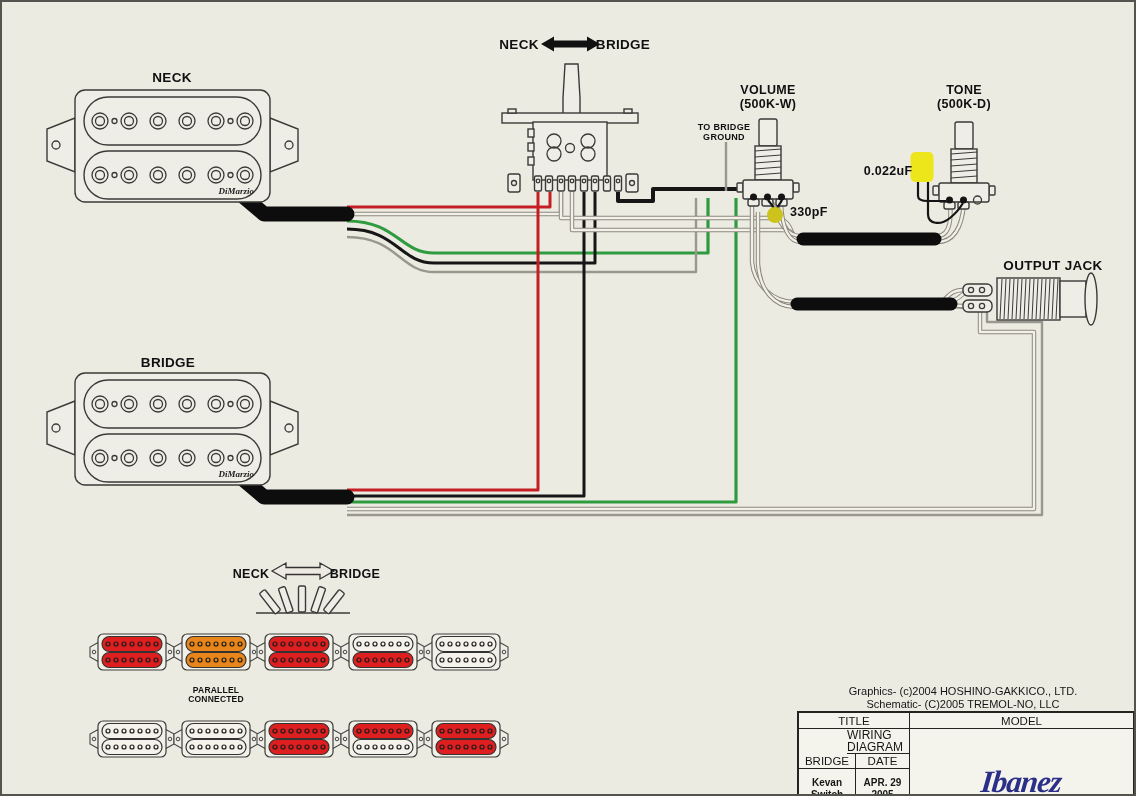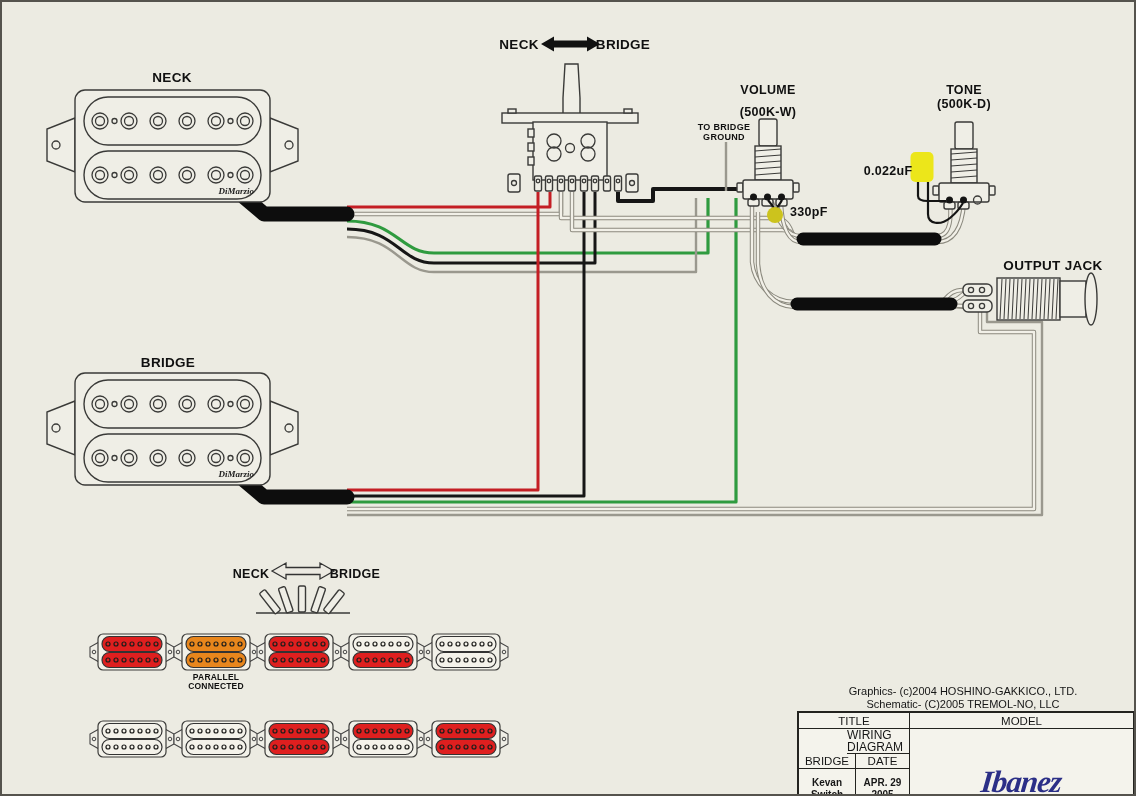--- a/index.html
+++ b/index.html
@@ -5,21 +5,21 @@
   html,body{margin:0;padding:0;background:#d8d6ce;}
   #stage{position:relative;width:1136px;height:796px;background:var(--bg,#ecebe2);
          border:2px solid #55534d;box-sizing:border-box;overflow:hidden;
          font-family:"Liberation Sans",sans-serif;}
   #diagram{position:absolute;left:0;top:0;}
   .lbl{position:absolute;font-weight:bold;color:#101010;white-space:nowrap;
        transform:translateX(-50%);letter-spacing:.3px;}
   .lbl-left{transform:none;}
   .s13{font-size:13.5px}.s12{font-size:12.5px}
   .s9{font-size:9px;line-height:10px;text-align:center;}
-  .s8{font-size:8.5px;line-height:9.5px;text-align:center;letter-spacing:.2px;}
+  .s8{font-size:8.5px;line-height:9.5px;text-align:center;letter-spacing:.2px;margin-top:13px;}
 
   
   .oln{fill:#efeee6;stroke:#3a3a38;stroke-width:1.4;}
   .oln-n{fill:none;stroke:#3a3a38;stroke-width:1.3;}
   .cable{fill:none;stroke:#0d0d0d;stroke-width:15;stroke-linecap:round;stroke-linejoin:round;}
   .wire-red{fill:none;stroke:var(--red,#c41e24);stroke-width:3;stroke-linejoin:round;}
   .wire-green{fill:none;stroke:var(--green,#2f9b3f);stroke-width:3.2;stroke-linejoin:round;}
   .wire-black{fill:none;stroke:var(--black,#161616);stroke-width:3;stroke-linejoin:round;}
   .wire-bare{fill:none;stroke:var(--bare,#9a988e);stroke-width:2.4;stroke-linejoin:round;}
   .w-out{fill:none;stroke:#8b897e;stroke-width:4.4;stroke-linejoin:round;}
@@ -536,21 +536,21 @@
     </g>
   </svg>
 
   <div class="lbl s13" style="left:170px;top:68px">NECK</div>
   <div class="lbl s13" style="left:166px;top:353px">BRIDGE</div>
 
   <div class="lbl s13" style="left:517px;top:35px">NECK</div>
   <div class="lbl s13" style="left:621px;top:35px">BRIDGE</div>
 
   <div class="lbl s12" style="left:766px;top:81px">VOLUME</div>
-  <div class="lbl s12" style="left:766px;top:103px">(500K-W)</div>
+  <div class="lbl s12" style="left:766px;top:95px">(500K-W)</div>
   <div class="lbl s12" style="left:962px;top:81px">TONE</div>
   <div class="lbl s12" style="left:962px;top:95px">(500K-D)</div>
 
   <div class="lbl s9" style="left:722px;top:120px">TO BRIDGE</div>
   <div class="lbl s9" style="left:722px;top:130px">GROUND</div>
 
   <div class="lbl s12" style="left:886px;top:162px">0.022uF</div>
   <div class="lbl s12 lbl-left" style="left:788px;top:203px">330pF</div>
 
   <div class="lbl s13" style="left:1051px;top:256px">OUTPUT JACK</div>

